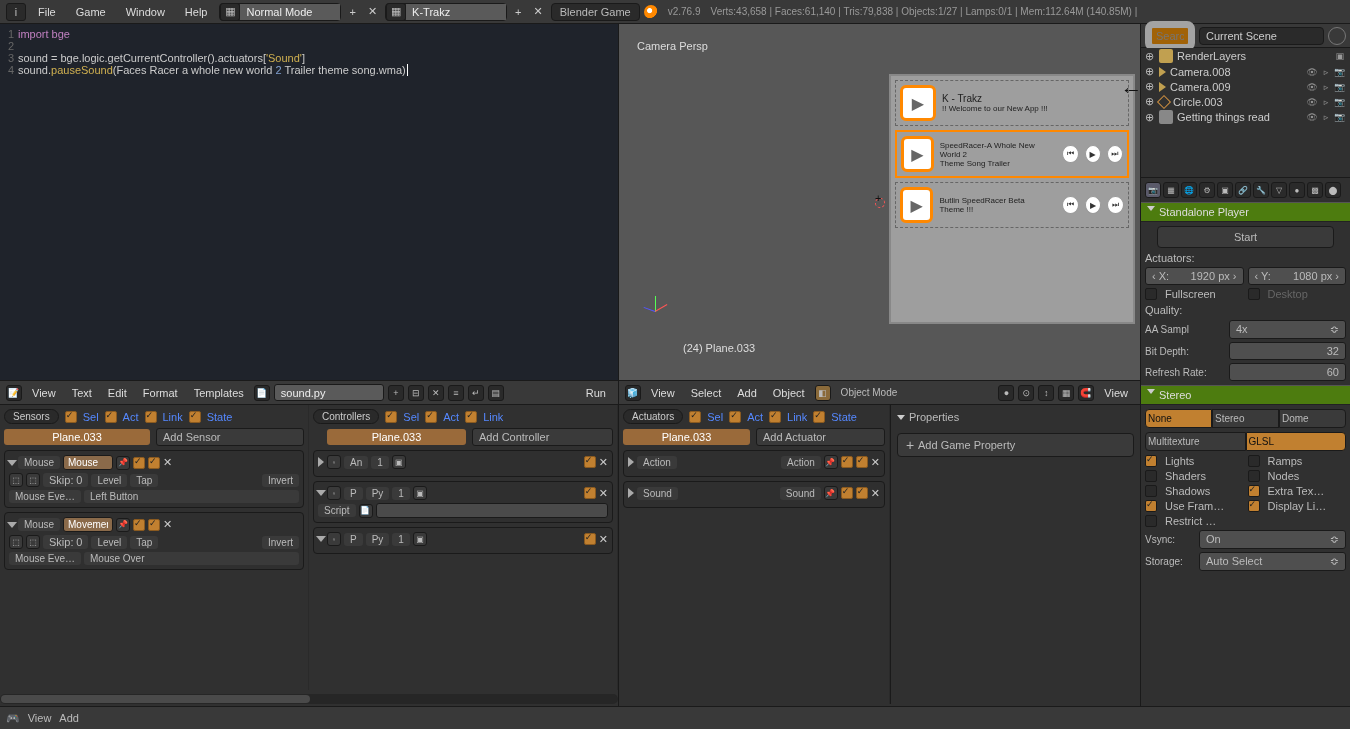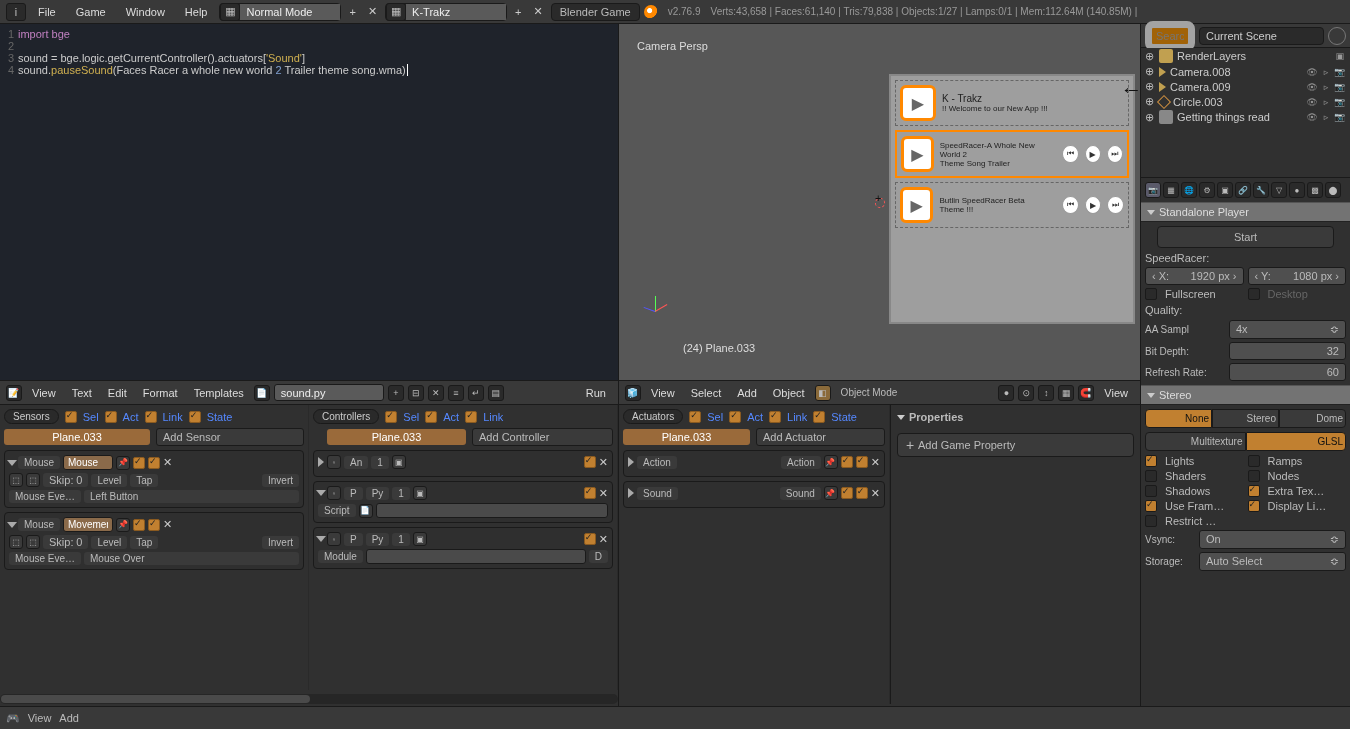--- a/index.html
+++ b/index.html
@@ -68,21 +68,21 @@
 .brick .kind { background: #3a3a3a; padding: 1px 6px; border-radius: 3px; font-size: 10px; }
 .brick input { background: #4a4a4a; border: 1px solid #1a1a1a; color: #eee; padding: 1px 4px; width: 50px; border-radius: 3px; font-size: 10px; }
 .brick .sel-fld { background: #8a6a4a; color: #fff; }
 .brick .row2 { display: flex; align-items: center; gap: 3px; margin-top: 3px; }
 .brick .small { width: 14px; height: 14px; background: #3a3a3a; border: 1px solid #1a1a1a; border-radius: 3px; display: flex; align-items: center; justify-content: center; font-size: 8px; }
 .brick .x { color: #ccc; cursor: pointer; }
 .logic-scroll { height: 10px; background: #262626; margin-top: 4px; border-radius: 5px; }
 .logic-scroll .thumb { height: 8px; background: #4a4a4a; border-radius: 4px; margin: 1px; width: 50%; }
 
 .props-panel { width: 250px; background: #303030; border-left: 1px solid #1a1a1a; padding: 6px; }
-.props-panel .hdr { display: flex; align-items: center; gap: 4px; color: #bbb; font-weight: bold; }
+.props-panel .hdr { display: flex; align-items: center; gap: 4px; color: #bbb; }
 .props-panel .add-game { background: #3a3a3a; border: 1px solid #1a1a1a; border-radius: 4px; padding: 4px; text-align: center; margin-top: 10px; display: flex; align-items: center; }
 .props-panel .plus-ic { width: 16px; text-align: center; font-size: 14px; line-height: 14px; }
 
 .bottom-bar { height: 23px; background: #393939; border-top: 1px solid #1a1a1a; display: flex; align-items: center; padding: 0 6px; gap: 8px; }
 
 
 .search-row { height: 24px; background: #393939; display: flex; align-items: center; gap: 4px; padding: 0 4px; border-bottom: 1px solid #1a1a1a; }
 .search-row input { background: #a16207; border: 7px solid #a3a3a3; color: #ccc; padding: 2px 4px; border-radius: 8px; width: 50px; }
 .search-row .scene { background: #2a2a2a; border: 1px solid #1a1a1a; color: #ccc; padding: 2px 6px; border-radius: 4px; flex: 1; }
 .search-row .mag { width: 18px; height: 18px; border: 1px solid #777; border-radius: 50%; position: relative; }
@@ -94,31 +94,31 @@
 .outliner .icon.mesh { border: 1px solid #d09040; width: 10px; height: 10px; transform: rotate(45deg); }
 .outliner .icon.text { background: #888; border-radius: 2px; }
 .outliner .name { flex: 1; color: #ccc; white-space: nowrap; overflow: hidden; text-overflow: ellipsis; }
 .outliner .tog { display: flex; gap: 2px; }
 .outliner .tog span { width: 12px; height: 12px; font-size: 9px; color: #999; display: flex; align-items: center; justify-content: center; }
 
 .props-area { flex: 1; background: #303030; overflow-y: auto; padding: 4px; }
 .props-area .tabs { display: flex; flex-wrap: wrap; gap: 2px; margin-bottom: 4px; }
 .props-area .tabs .t { width: 16px; height: 16px; background: #2a2a2a; border: 1px solid #1a1a1a; border-radius: 3px; font-size: 8px; display: flex; align-items: center; justify-content: center; }
 .props-area .tabs .t.act { background: #5a5a6a; }
-.section-hdr { background: #737373; padding: 3px 6px; margin: 4px -4px 4px; color: #ddd; display: flex; align-items: center; gap: 4px; border-top: 1px solid #555; border-bottom: 1px solid #222; }
+.section-hdr { background: #4d7c0f; padding: 3px 6px; margin: 4px -4px 4px; color: #ddd; display: flex; gap: 4px; border-top: 1px solid #555; border-bottom: 1px solid #222; }
 .section-hdr .tri { width: 0; height: 0; border-left: 4px solid transparent; border-right: 4px solid transparent; border-top: 5px solid #ccc; }
 .btn-wide { background: #3a3a3a; border: 1px solid #1a1a1a; border-radius: 4px; padding: 4px; text-align: center; margin: 4px 12px; }
 .fld-row { display: flex; align-items: center; gap: 4px; margin: 3px 0; }
 .fld-row .num { background: #4f4f4f; border: 1px solid #1a1a1a; border-radius: 3px; padding: 2px 6px; flex: 1; display: flex; justify-content: space-between; font-size: 10px; }
 .fld-row label { width: 80px; color: #bbb; font-size: 10px; }
 .chk2 { width: 12px; height: 12px; background: #2a2a2a; border: 1px solid #1a1a1a; border-radius: 2px; margin-right: 4px; display: inline-block; position: relative; }
 .chk2.on { background: #c18030; }
 .chk2.on::after { content:"✓"; color:#222; font-size:9px; position:absolute; top:-2px; left:0; }
 .seg { display: flex; margin: 4px 0; }
-.seg div { flex: 1; text-align: right; padding: 3px 2px; background: #3a3a3a; border: 1px solid #1a1a1a; font-size: 10px; }
+.seg div { flex: 1; text-align: left; padding: 3px 2px; background: #3a3a3a; border: 1px solid #1a1a1a; font-size: 10px; }
 .seg div.act { background: #c18030; color: #111; }
 .seg div:first-child { border-radius: 4px 0 0 4px; }
 .seg div:last-child { border-radius: 0 4px 4px 0; }
 .drop { background: #4f4f4f; border: 1px solid #1a1a1a; border-radius: 3px; padding: 2px 6px; flex: 1; font-size: 10px; display: flex; justify-content: space-between; }
 </style>
 </head>
 <body>
 
 <div class="topbar">
   <span class="icon-box">ℹ</span>
@@ -305,25 +305,20 @@
               <span class="tri" style="transform:rotate(90deg)"></span>
               <span class="small">◦</span>
               <span class="kind">P</span>
               <span class="kind">Py</span>
               <span class="kind">1</span>
               <span class="small">▣</span>
               <span style="flex:1"></span>
               <span class="chk on"></span>
               <span class="x">✕</span>
             </div>
-            <div class="row2">
-              <span class="kind">Module</span>
-              <input style="flex: 1 1 0%;">
-              <span class="kind">D</span>
-            </div>
           </div>
         </div>
       </div>
       <div class="logic-scroll">
           <div class="thumb"></div>
         </div>
     </div>
   </div>
 
   <div class="mid-col">
@@ -512,21 +507,21 @@
         <span class="t">●</span>
         <span class="t">▩</span>
         <span class="t">⬤</span>
       </div>
 
       <div class="section-hdr">
           <span class="tri"></span>
           <span>Standalone Player</span>
         </div>
       <div class="btn-wide">Start</div>
-      <div style="color:#bbb;margin:2px 0">SpeedRacer:</div>
+      <div style="color:#bbb;margin:2px 0">Actuators:</div>
       <div class="fld-row">
         <div class="num">
             <span>‹ <span>X:</span></span>
             <span><span>1920 px</span> ›</span>
           </div>
         <div class="num">
             <span>‹ <span>Y:</span></span>
             <span><span>1080 px</span> ›</span>
           </div>
       </div>

